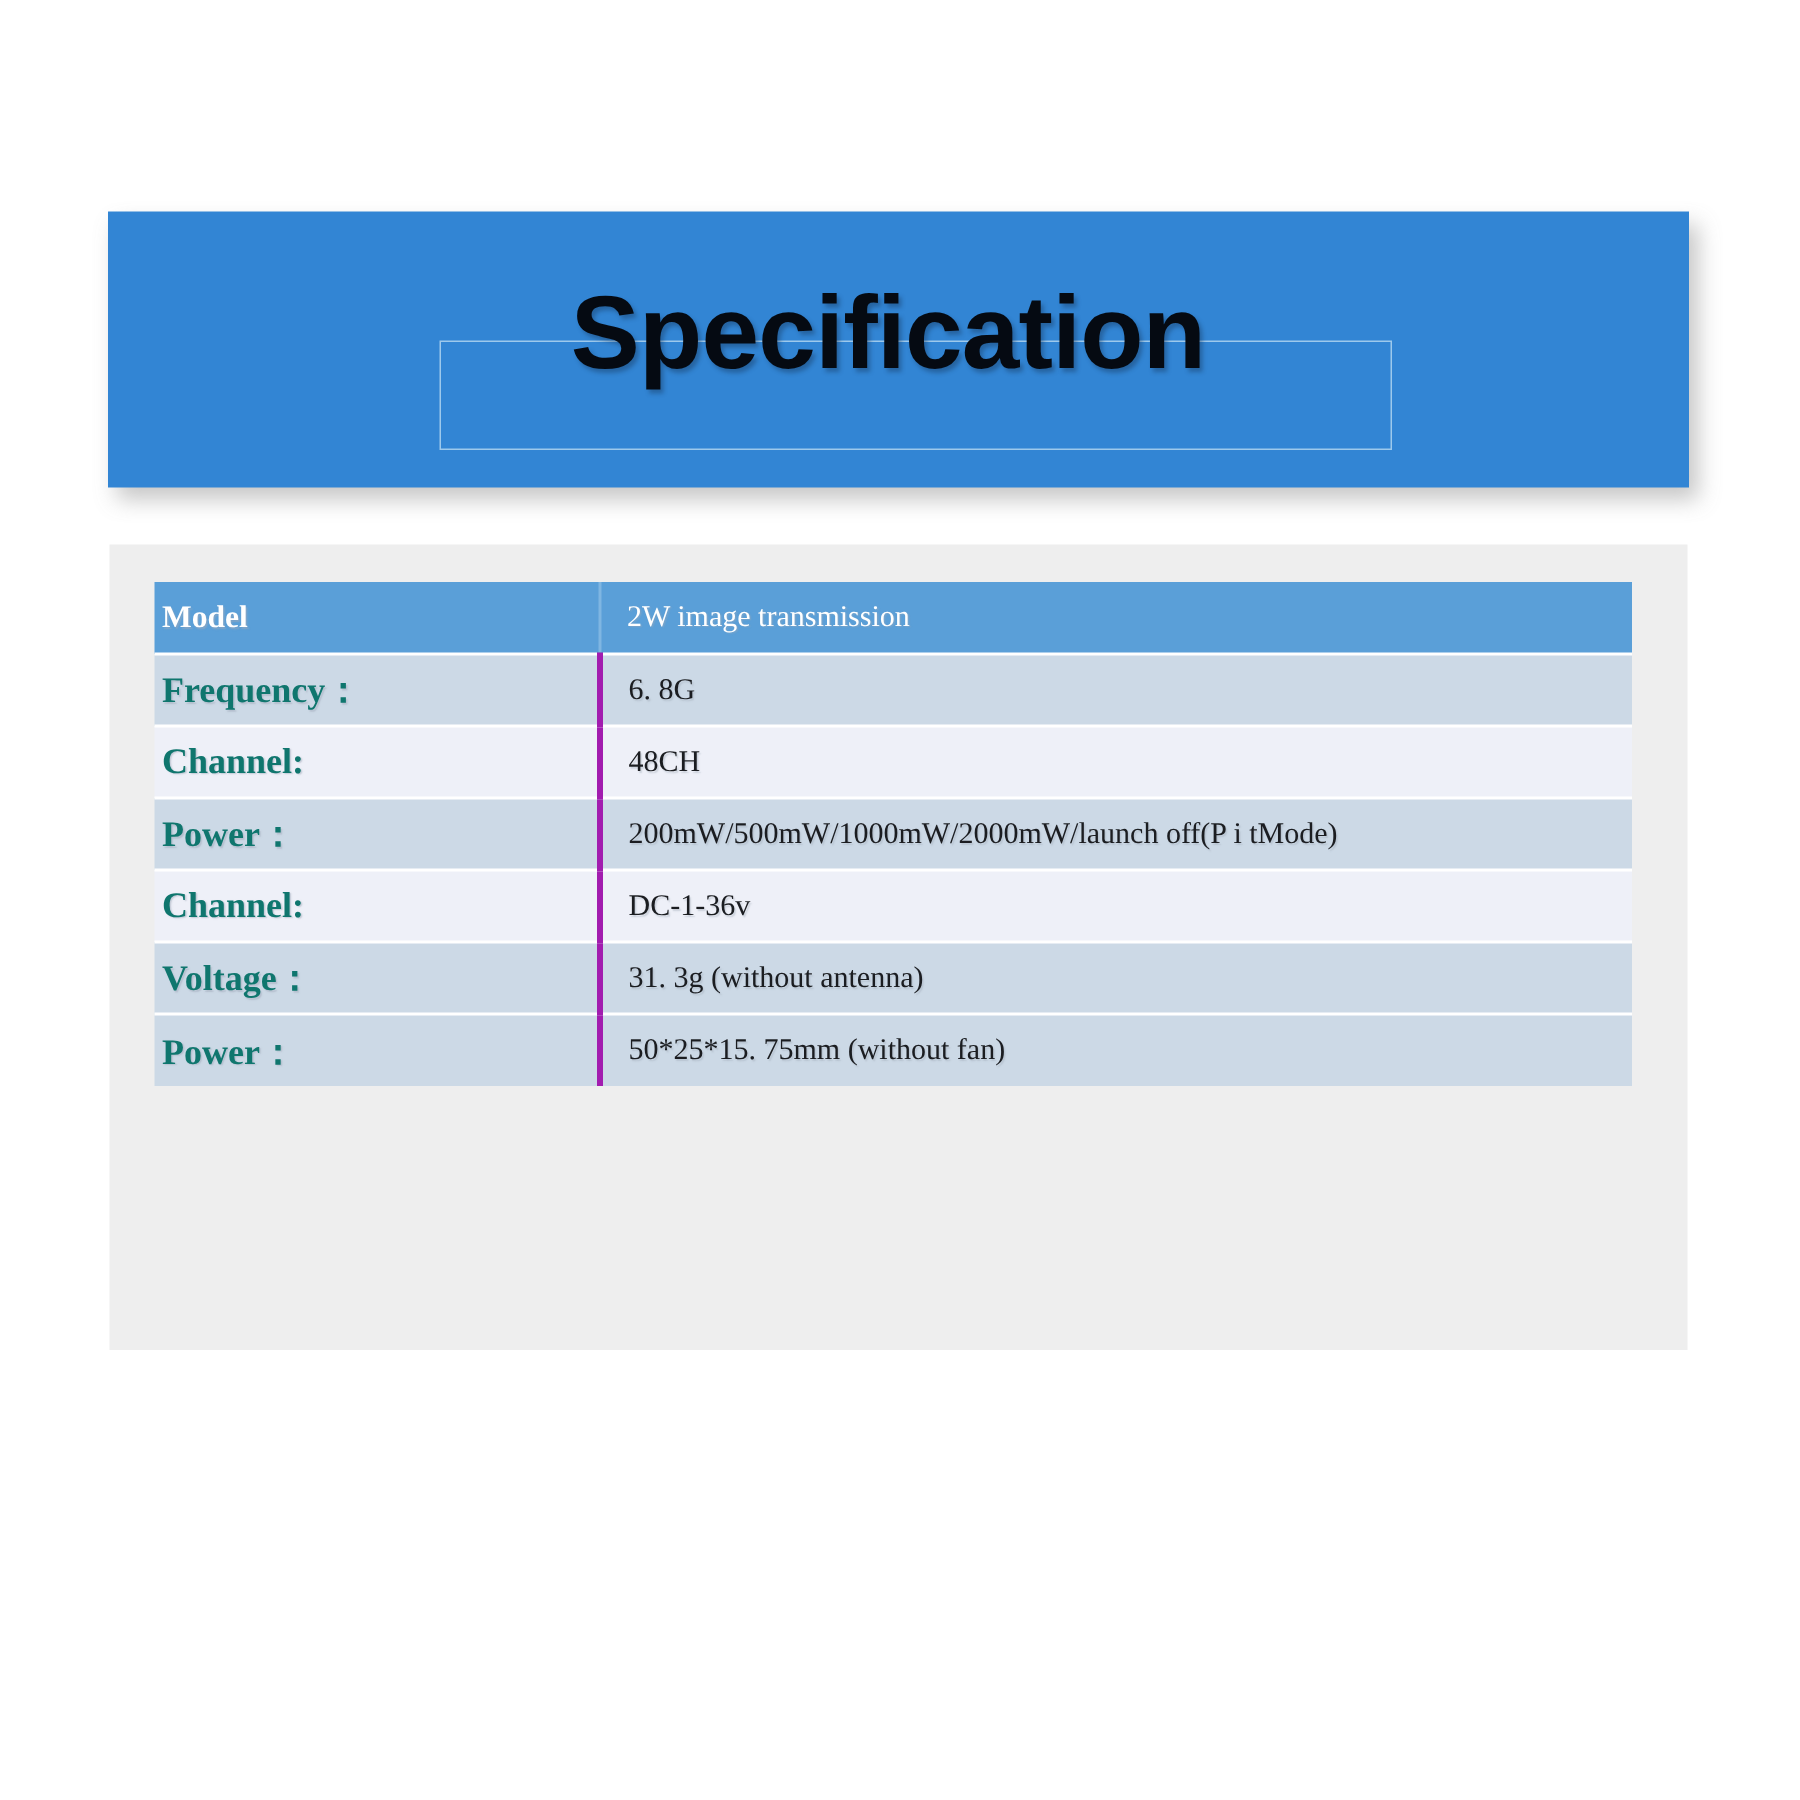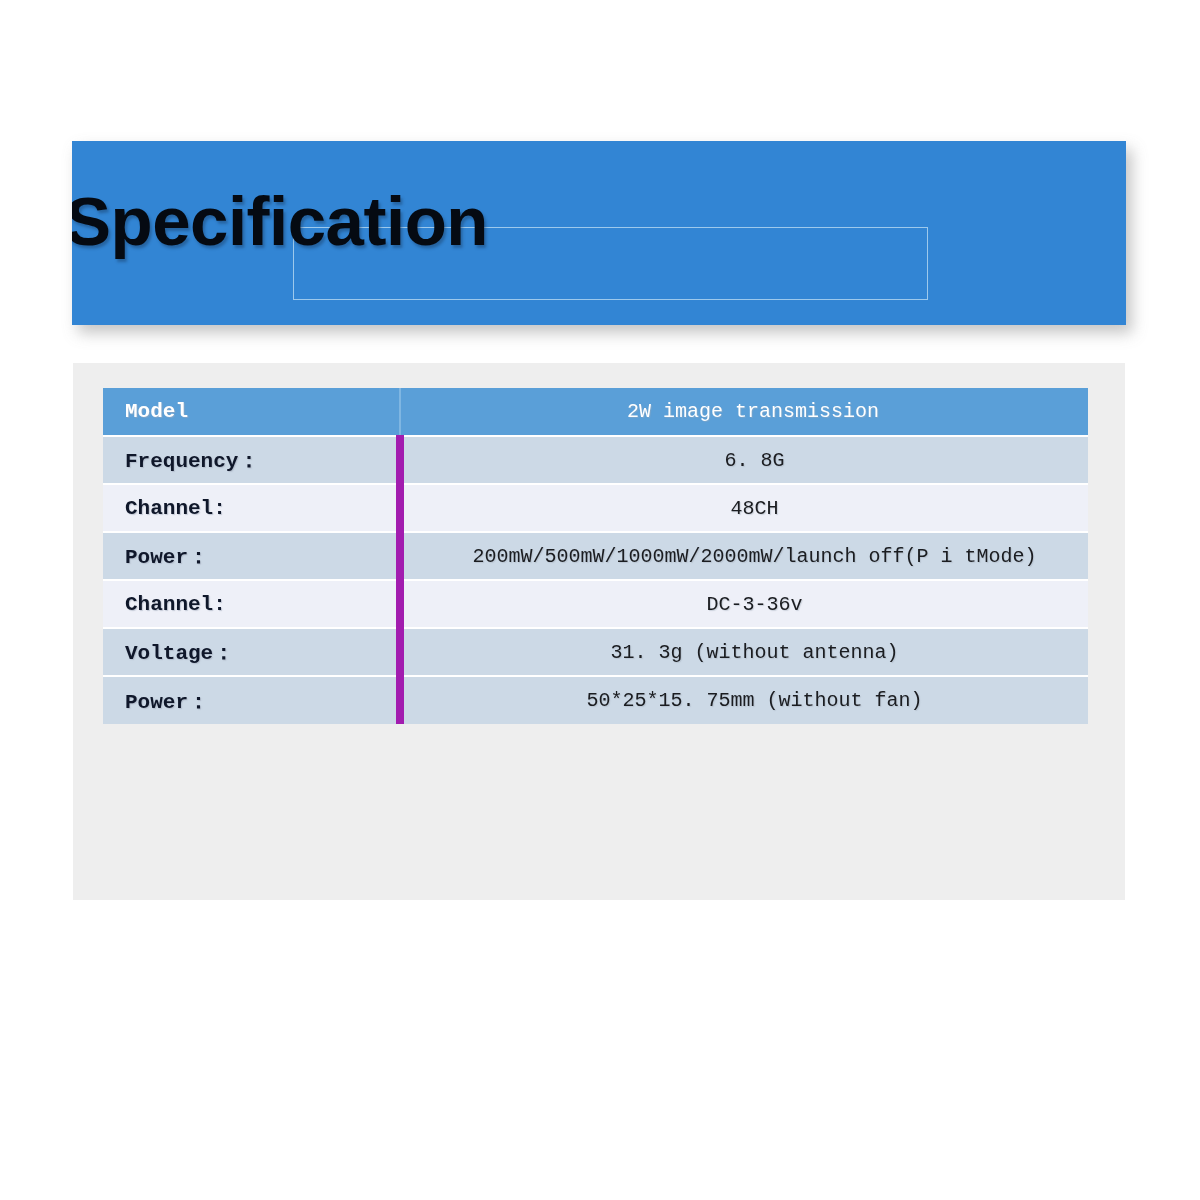--- a/index.html
+++ b/index.html
@@ -46,21 +46,21 @@
     background: transparent;
   }
   .banner-title {
     position: absolute;
     left: 0;
     top: 0;
     width: 1054px;
     height: 184px;
     display: flex;
     align-items: center;
-    justify-content: flex-start;
+    justify-content: center;
   }
   .banner-title span {
     display: block;
     font-family: "Liberation Sans", sans-serif;
     font-weight: bold;
     font-size: 69px;
     line-height: 1;
     color: #050a12;
     letter-spacing: -0.5px;
     transform: translate(-7px, -12px);
@@ -81,43 +81,42 @@
     position: absolute;
     left: 30px;   
     top: 25px;    
     width: 985px;
     border-collapse: collapse;
     table-layout: fixed;
   }
   .spec-table tr { height: 48px; }
 
   .spec-table td {
-    padding: 0 0 0 22px;
+    padding: 0 0 0 5px;
     vertical-align: middle;
-    font-family: Liberation Mono, monospace;
+    font-family: Liberation Serif, serif;
     box-sizing: border-box;
     border-bottom: 2px solid #ffffff;
   }
   .spec-table col.c-label { width: 297px; }
   .spec-table col.c-value { width: 688px; }
 
   .spec-table td.label {
     font-weight: bold;
-    font-size: 21px;
-    color: #0f172a;
-    border-right: 8px solid #a21caf;
+    font-size: 24px;
+    color: #0f766e;
+    border-right: 4px solid #a21caf;
     text-shadow: 1px 1px 1px rgba(160,170,185,0.55);
   }
   .spec-table td.value {
     font-weight: normal;
     font-size: 20px;
     color: #1b1d21;
     padding-left: 17px;
     text-shadow: 1px 1px 1px rgba(160,170,185,0.45);
-    text-align: center;
   }
 
   
   tr.head td {
     background: #5a9fd8;
     color: #ffffff;
     text-shadow: 1px 1px 2px rgba(40,80,130,0.55);
     border-bottom: 2px solid #ffffff;
   }
   tr.head td.label {
@@ -172,21 +171,21 @@
           <td class="value">48CH</td>
         </tr>
 
         <tr class="shade">
           <td class="label">Power：</td>
           <td class="value">200mW/500mW/1000mW/2000mW/launch off(P i tMode)</td>
         </tr>
 
         <tr class="plain">
           <td class="label">Channel:</td>
-          <td class="value">DC-3-36v</td>
+          <td class="value">DC-1-36v</td>
         </tr>
 
 
 
         <tr class="shade">
           <td class="label">Voltage：</td>
           <td class="value">31. 3g (without antenna)</td>
         </tr>
 
 

